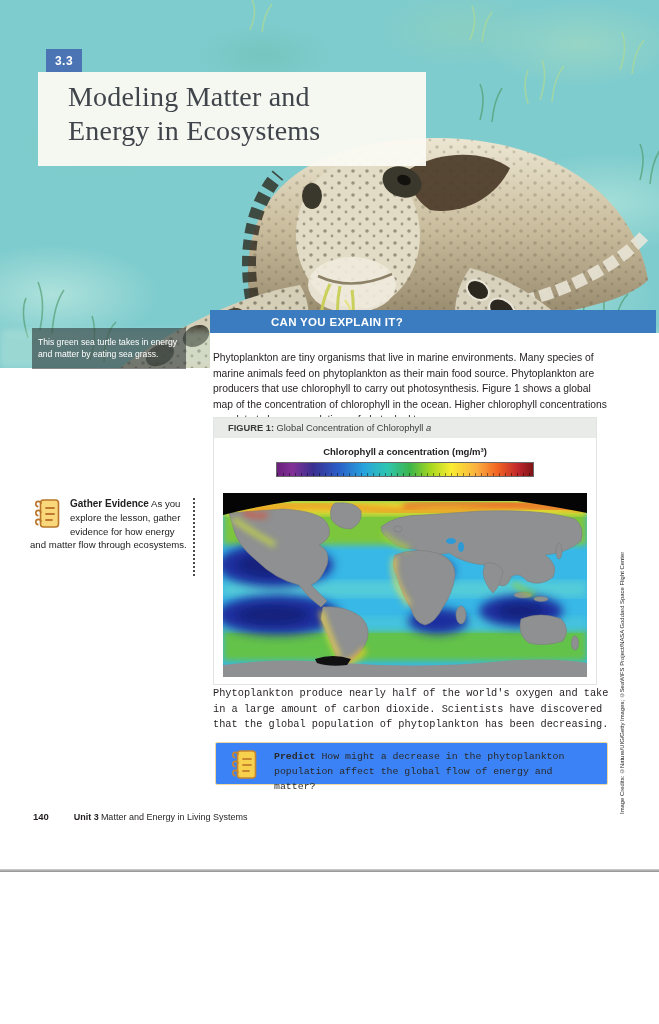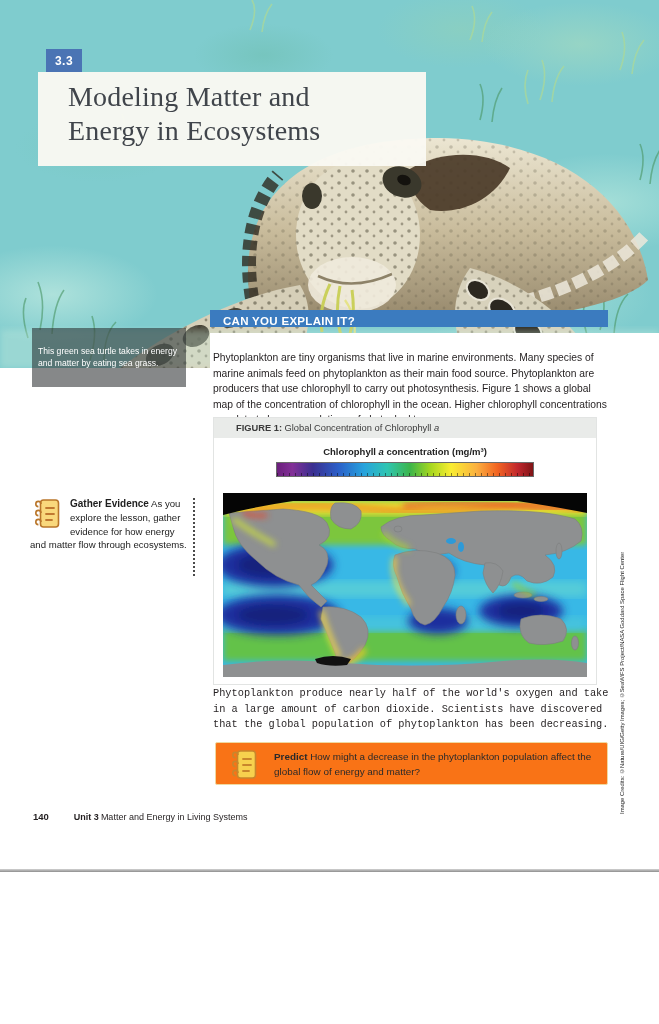--- a/index.html
+++ b/index.html
@@ -25,38 +25,38 @@
     background:#4a74b4;color:#ffffff;font-weight:bold;font-size:12px;
     display:flex;align-items:center;justify-content:center;letter-spacing:.5px;}
   .title-card{position:absolute;left:38px;top:72px;width:388px;height:94px;
     background:rgba(250,249,242,.96);}
   .title-card h1{margin:8px 0 4px 30px;font-family:"Liberation Serif","DejaVu Serif",serif;
     font-weight:normal;font-size:28px;line-height:1.2;color:#40454b;letter-spacing:.2px;}
 
   
   .photo-caption{position:absolute;left:32px;top:328px;width:142px;
     background:rgba(35,38,40,.55);color:#ffffff;font-size:8.6px;line-height:1.45;
-    padding:17px 6px;}
-
-  
-  .explain-bar{position:absolute;left:210px;top:310px;width:398px;height:17px;
-    background:#3b7bbf;color:#ffffff;display:flex;align-items:flex-end;}
+    padding:8px 6px;}
+
+  
+  .explain-bar{position:absolute;left:210px;top:310px;width:398px;height:23px;
+    background:#3b7bbf;color:#ffffff;display:flex;align-items:center;padding-left:48px;}
   .explain-bar span{font-weight:bold;font-size:11.5px;letter-spacing:.3px;margin-left:13px;}
   .white-bridge{position:absolute;left:210px;top:333px;width:449px;height:35px;background:#ffffff;}
 
   .para{position:absolute;left:213px;width:398px;font-size:10.3px;line-height:1.5;color:#231f20;}
   .para1{top:340px;}
   .para2{top:676px;font-family:Liberation Mono, monospace;}
 
   
   .figure{position:absolute;left:213px;top:417px;width:384px;height:268px;
     background:#ffffff;border:1px solid #e2e4e3;box-sizing:border-box;}
   .figure-header{height:20px;background:#e9ebe9;display:flex;align-items:center;
     font-size:9.3px;color:#3a3a3a;}
-  .figure-header .fl{margin-left:22px;}
+  .figure-header .fl{margin-left:14px;}
   .figure-header b{font-weight:bold;}
   .figure-header i{font-style:italic;}
   .colorbar-wrap{position:absolute;left:0;top:28px;width:100%;text-align:center;}
   .colorbar-title{font-size:9.5px;font-weight:bold;color:#222;}
   .colorbar-title i{font-style:italic;}
   .colorbar{position:relative;margin:5px auto 0 auto;width:258px;height:15px;
     border:1px solid #6a6a6a;box-sizing:border-box;
     background:linear-gradient(90deg,#6b1f7c 0%,#823097 6%,#3a2f90 14%,#2b5fc8 24%,
       #27a3dd 34%,#2fc5b2 43%,#3cb54a 52%,#a6d71f 60%,#f9ed32 68%,#fbb040 78%,
       #f26522 86%,#c1272d 94%,#7f1416 100%);}
@@ -68,21 +68,21 @@
   .map-box svg{display:block;}
 
   
   .gather{position:absolute;left:30px;top:497px;width:158px;font-size:9.6px;line-height:1.42;color:#222;}
   .gather .note-icon{float:left;width:27px;height:31px;margin:1px 9px 2px 4px;}
   .gather b{font-weight:bold;font-size:10px;color:#1e1e1e;}
   .dotted-rule{position:absolute;left:193px;top:498px;height:78px;border-left:2px dotted #4a4a4a;}
 
   
   .predict{position:absolute;left:215px;top:742px;width:393px;height:43px;
-    background:#f97316;border:1px solid #f0d9a0;border-radius:2px;box-sizing:border-box;}
+    background:#3b82f6;border:1px solid #f0d9a0;border-radius:2px;box-sizing:border-box;font-family:Liberation Mono, monospace;}
   .predict .note-icon{position:absolute;left:15px;top:6px;width:27px;height:31px;}
   .predict-text{margin:7px 14px 0 58px;font-size:9.9px;line-height:1.5;color:#2a2a2a;}
   .predict-text b{font-weight:bold;}
 
   
   .footer{position:absolute;left:33px;top:811px;display:flex;align-items:baseline;font-size:9px;color:#231f20;justify-content:space-between;}
   .footer .pnum{font-weight:bold;font-size:9.5px;}
   .footer .unit{font-weight:bold;margin-left:25px;}
   .footer .utitle{margin-left:2px;}
   .credits{position:absolute;left:620px;top:488px;height:326px;

